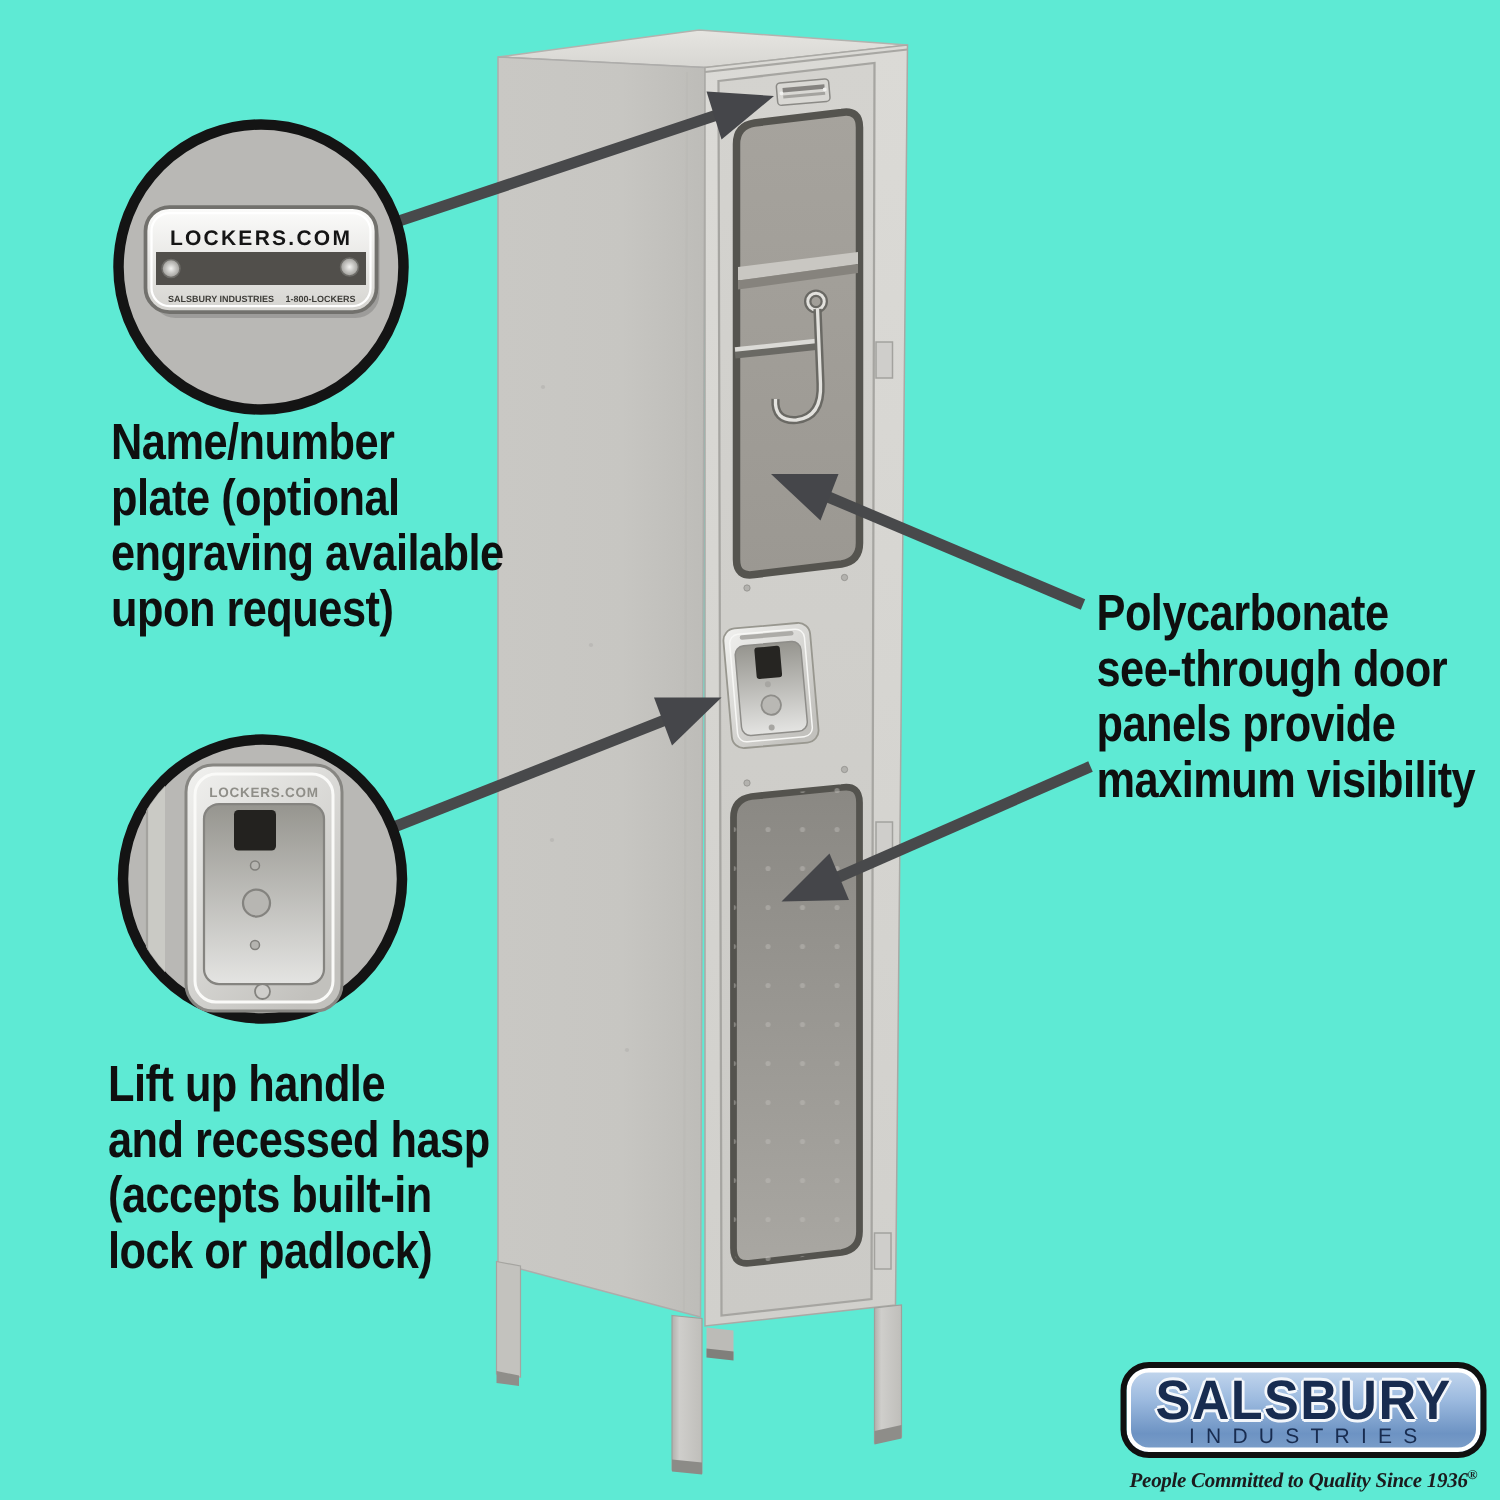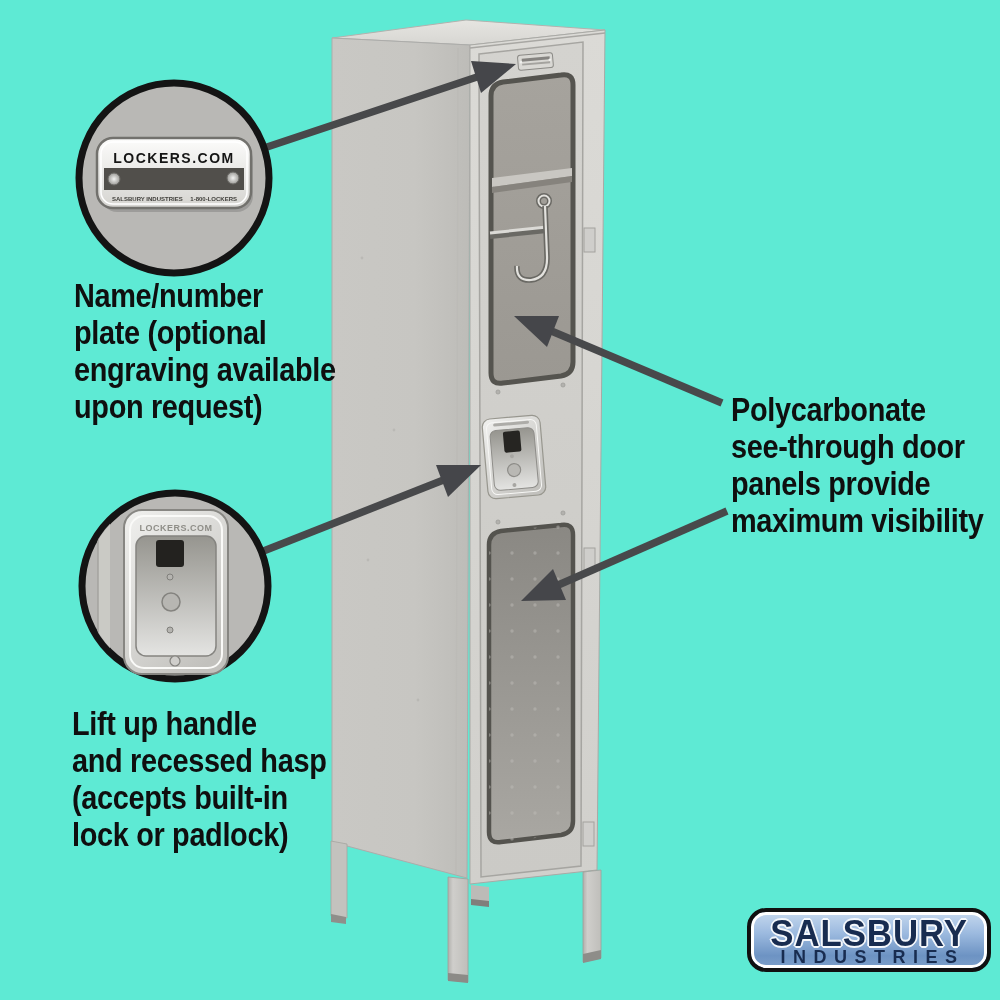--- a/index.html
+++ b/index.html
@@ -35,21 +35,21 @@
     box-shadow:inset 0 0 0 3px #ffffff;
     display:flex;flex-direction:column;justify-content:center;align-items:center;
   }
   .logo-brand{
     font-weight:bold;font-size:37px;line-height:33px;color:#182c50;letter-spacing:1px;
     transform:scaleX(0.94);
     text-shadow:-2px 0 #f4f7fb,2px 0 #f4f7fb,0 -2px #f4f7fb,0 2px #f4f7fb,
                 -1px -1px #f4f7fb,1px 1px #f4f7fb,-1px 1px #f4f7fb,1px -1px #f4f7fb;
   }
   .logo-division{
-    font-weight:bold;font-size:18px;line-height:13px;color:#182c50;
+    font-weight:normal;font-size:14px;line-height:13px;color:#182c50;
     letter-spacing:7.5px;padding-left:7px;margin-top:1px;
   }
   .logo-tagline{
     margin-top:6px;
     font-family:"Liberation Serif",serif;
     font-style:italic;font-weight:bold;
     font-size:14px;color:#1b1b1d;letter-spacing:-0.2px;
     white-space:nowrap;
   }
   .logo-tagline sup{font-size:9px;font-style:normal;}
@@ -272,15 +272,16 @@
     <div>see-through door</div>
     <div>panels provide</div>
     <div>maximum visibility</div>
   </div>
 
   <div class="logo">
     <div class="logo-box">
       <div class="logo-brand">SALSBURY</div>
       <div class="logo-division">INDUSTRIES</div>
     </div>
+    <div class="logo-tagline"><span>People Committed to Quality Since 1936</span><sup>®</sup></div>
   </div>
 
 </div>
 
 </body></html>

